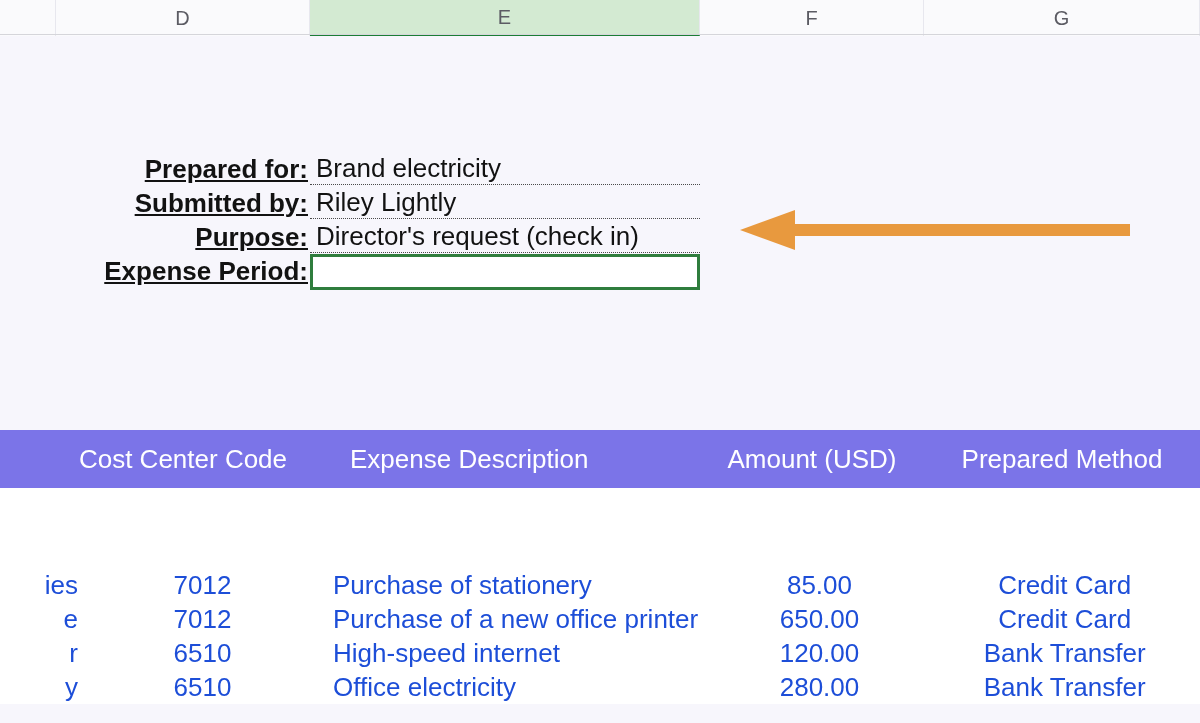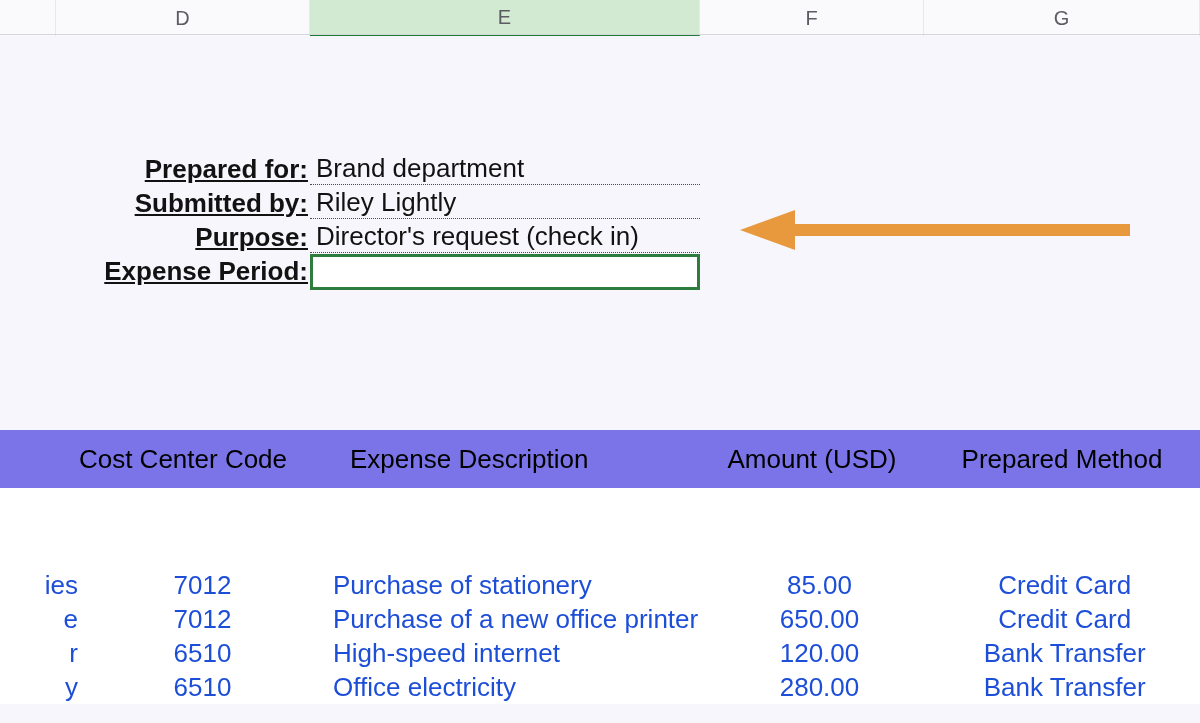--- a/index.html
+++ b/index.html
@@ -51,21 +51,21 @@
       border: 3px solid #2f7d3d; background: #ffffff;
     }
 
     .arrow {
       position: absolute; top: 210px; left: 740px; width: 390px; height: 40px;
       pointer-events: none;
     }
 
     .header-band {
       position: absolute; top: 430px; left: 0; right: 0; height: 58px;
-      background: #7b74e8; color: #000000; display: flex; align-items: center;
+      background: #7b74e8; color: #ffffff; display: flex; align-items: center;
       font-size: 26px;
     }
     .hcell { height: 58px; display: flex; align-items: center; }
     .hcell.center { justify-content: center; }
 
     .spacer-band { position: absolute; top: 488px; left: 0; right: 0; height: 80px; background: #ffffff; }
 
     .data-rows {
       position: absolute; top: 568px; left: 0; right: 0; background: #ffffff;
     }
@@ -94,21 +94,21 @@
     <div class="col-header cw-E active">E</div>
     <div class="col-header cw-F">F</div>
     <div class="col-header cw-G">G</div>
   </div>
 
   <div class="body-bg"></div>
 
   <div class="info">
     <div class="info-row">
       <div class="info-label">Prepared for:</div>
-      <div class="info-value">Brand department</div>
+      <div class="info-value">Brand electricity</div>
     </div>
     <div class="info-row">
       <div class="info-label">Submitted by:</div>
       <div class="info-value">Riley Lightly</div>
     </div>
     <div class="info-row">
       <div class="info-label">Purpose:</div>
       <div class="info-value">Director's request (check in)</div>
     </div>
     <div class="info-row">

